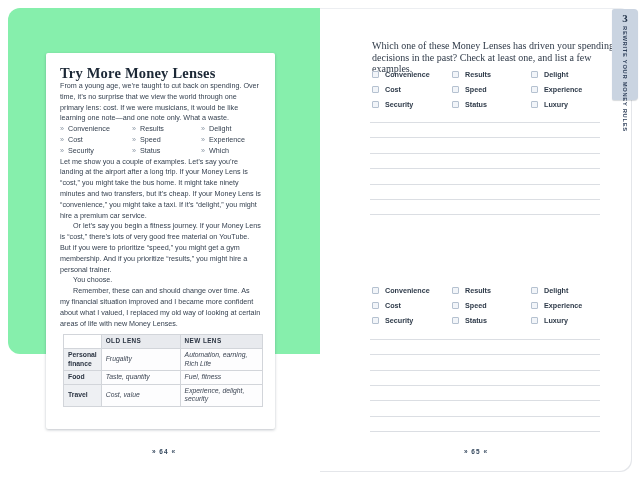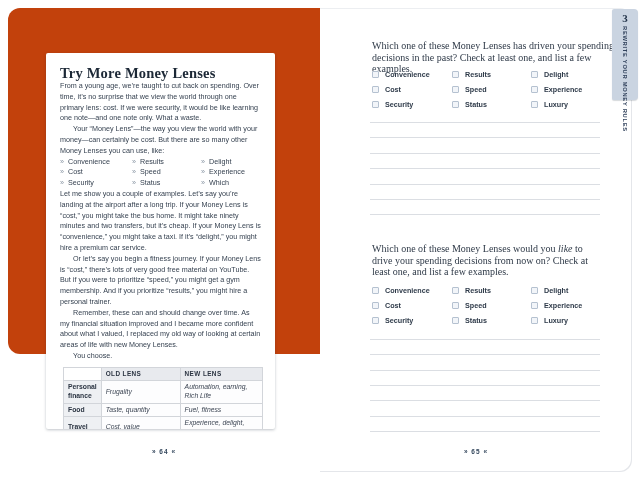--- a/index.html
+++ b/index.html
@@ -2,21 +2,21 @@
 <html><head>
 <meta charset="utf-8">
 <style>
   * { margin:0; padding:0; box-sizing:border-box; }
   html,body { width:640px; height:480px; background:#ffffff; font-family:"Liberation Sans",sans-serif; }
   .canvas { position:relative; width:640px; height:480px; overflow:hidden; }
 
   
   .page-left {
     position:absolute; left:8px; top:8px; width:312px; height:346px;
-    background:#c2410c; border-radius:12px 0 0 12px;
+    background:#86efac; border-radius:12px 0 0 12px;
   }
   .page-right {
     position:absolute; left:320px; top:8px; width:312px; height:464px;
     background:#ffffff; border-radius:0 12px 12px 0;
     box-shadow: inset -1px -1px 0 #e4e6ea, inset 0 1px 0 #eceef1;
   }
 
   
   .card {
     position:absolute; left:38px; top:45px; width:229px; height:376px;
@@ -90,22 +90,21 @@
   }
 </style>
 </head>
 <body>
 
 <div class="canvas">
 
   <div class="page-left">
     <div class="card">
       <h1>Try More Money Lenses</h1>
-      <p>From a young age, we’re taught to cut back on spending. Over time, it’s no surprise that we view the world through one primary lens: cost. If we were security, it would be like learning one note—and one note only. What a waste.</p>
-      <p class="indent">Your “Money Lens”—the way you view the world with your money—can certainly be cost. But there are so many other Money Lenses you can use, like:</p>
+      <p>From a young age, we’re taught to cut back on spending. Over time, it’s no surprise that we view the world through one primary lens: cost. If we were musicians, it would be like learning one note—and one note only. What a waste.</p>
 
       <div class="lens-list">
         <div class="lens-row">
           <span class="lens-item c1">
               <span class="bullet">»</span>
               <span>Convenience</span>
             </span>
           <span class="lens-item c2">
               <span class="bullet">»</span>
               <span>Results</span>
@@ -140,22 +139,22 @@
             </span>
           <span class="lens-item c3">
               <span class="bullet">»</span>
               <span>Which</span>
             </span>
         </div>
       </div>
 
       <p>Let me show you a couple of examples. Let’s say you’re landing at the airport after a long trip. If your Money Lens is “cost,” you might take the bus home. It might take ninety minutes and two transfers, but it’s cheap. If your Money Lens is “convenience,” you might take a taxi. If it’s “delight,” you might hire a premium car service.</p>
       <p class="indent">Or let’s say you begin a fitness journey. If your Money Lens is “cost,” there’s lots of very good free material on YouTube. But if you were to prioritize “speed,” you might get a gym membership. And if you prioritize “results,” you might hire a personal trainer.</p>
+      <p class="indent">You choose.</p>
       <p class="indent">Remember, these can and should change over time. As my financial situation improved and I became more confident about what I valued, I replaced my old way of looking at certain areas of life with new Money Lenses.</p>
-      <p class="indent">You choose.</p>
 
       <table class="lens-table">
         <colgroup>
             <col class="c-label">
             <col class="c-old">
             <col class="c-new">
           </colgroup>
         <tbody>
             <tr>
           <th class="corner"></th>
@@ -228,21 +227,20 @@
   <div class="lines l1">
     <div class="ruled-line"></div>
     <div class="ruled-line"></div>
     <div class="ruled-line"></div>
     <div class="ruled-line"></div>
     <div class="ruled-line"></div>
     <div class="ruled-line"></div>
     <div class="ruled-line"></div>
   </div>
 
-  <p class="question q2"><span>Which one of these Money Lenses would you </span><em>like</em><span> to drive your spending decisions from now on? Check at least one, and list a few examples.</span></p>
 
   <div class="cb-grid g2">
     <span class="cb-item">
         <span class="checkbox"></span>
         <span>Convenience</span>
       </span>
     <span class="cb-item">
         <span class="checkbox"></span>
         <span>Results</span>
       </span>

